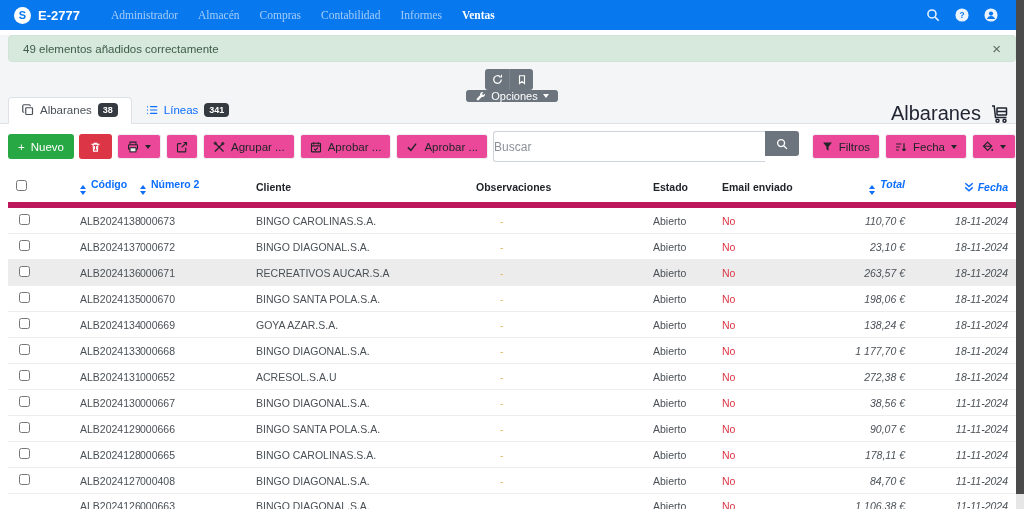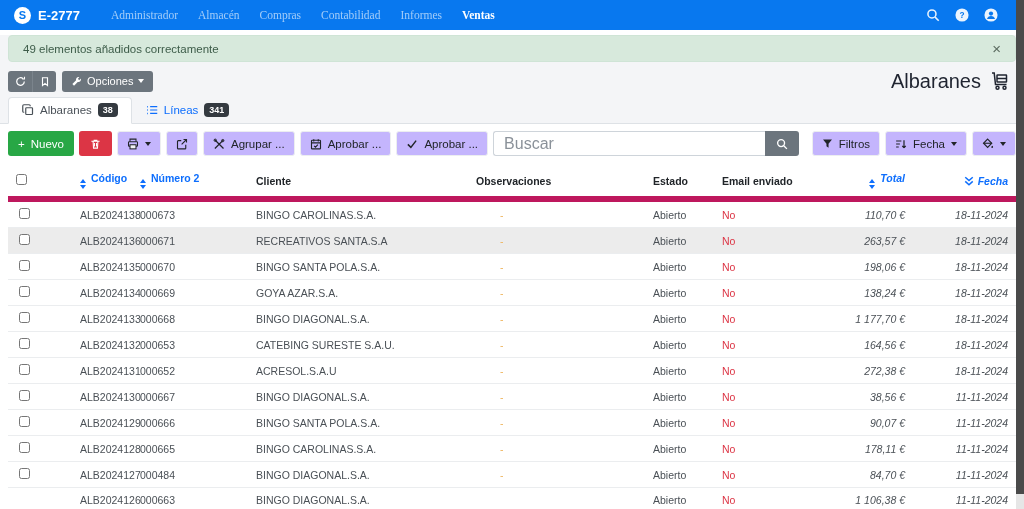--- a/index.html
+++ b/index.html
@@ -17,21 +17,21 @@
   .nav-right { margin-left:auto; display:flex; align-items:center; gap:15px; margin-right:12px; }
   .nav-ico { width:14px; height:14px; color:rgba(255,255,255,.9); display:inline-flex; }
   .nav-ico svg { width:100%; height:100%; }
 
   
   .top-region { background:#f4f5f7; padding-bottom:0; }
   .alert { margin:5px 8px 4px; background:#d7e9dc; border:1px solid #cfe4d6; border-radius:4px;
            height:27px; display:flex; align-items:center; padding:0 14px; font-size:11.5px; color:#3d5c49; }
   .alert-close { margin-left:auto; color:#5b6b60; font-size:15px; line-height:1; cursor:pointer; }
 
-  .toolbar-row { display:flex; align-items:center; padding:3px 14px 0 8px; height:27px; }
+  .toolbar-row { display:flex; align-items:center; padding:3px 14px 0 8px; height:27px;flex-direction:column; }
   .btn-grp { display:flex; }
   .btn-dk { background:#6c757d; color:#fff; border:none; height:21px; min-width:24px;
             display:inline-flex; align-items:center; justify-content:center; gap:5px;
             font-size:11px; padding:0 6px; cursor:pointer; font-family:inherit; }
   .btn-grp .btn-dk:first-child { border-radius:3px 0 0 3px; }
   .btn-grp .btn-dk:last-child { border-radius:0 3px 3px 0; border-left:1px solid #7b848c; }
   .btn-opts { border-radius:3px; margin-left:6px; padding:0 9px; }
   .ic { display:inline-flex; } .ic svg { display:block; }
 
   .page-title { margin-left:auto; display:flex; align-items:center; gap:9px; font-size:20px; color:#1f2430; }
@@ -46,26 +46,26 @@
   .badge { background:#343a40; color:#fff; font-size:9px; font-weight:bold; border-radius:4px; padding:2px 5px; }
 
   
   .main { background:#fff; padding:7px 8px 0; }
   .actions-row { display:flex; align-items:center; }
   .btn { height:25px; border:1px solid transparent; border-radius:3px; font-size:11.5px; font-family:inherit;
          display:inline-flex; align-items:center; gap:6px; padding:0 9px; cursor:pointer; white-space:nowrap; }
   .btn + .btn, .btn + .search-wrap, .search-wrap + .btn { margin-left:5px; }
   .btn-success { background:#28a745; color:#fff; }
   .btn-danger  { background:#dc3545; color:#fff; padding:0 10px; }
-  .btn-light   { background:#c4b5fd; color:#212529; border-color:#eceef0; }
+  .btn-light   { background:#ec4899; color:#212529; border-color:#eceef0; }
   .caret { width:0; height:0; border-left:3.5px solid transparent; border-right:3.5px solid transparent;
            border-top:4px solid currentColor; display:inline-block; }
   .search-wrap { flex:1; display:flex; margin-left:6px; }
-  .search-input { flex:1; height:25px; border:1px solid #ced4da; border-right:none; border-radius:3px 0 0 3px;
-                  font-size:16px; padding:0 10px; font-family:inherit; color:#333; outline:none; }
+  .search-input { flex:1; height:31px; border:1px solid #ced4da; border-right:none; border-radius:3px 0 0 3px;
+                  font-size:12px; padding:0 0; font-family:inherit; color:#333; outline:none; }
   .search-input::placeholder { color:#8a9199; }
   .search-btn { width:34px; height:25px; background:#6c757d; color:#fff; border:none; border-radius:0 3px 3px 0;
                 display:inline-flex; align-items:center; justify-content:center; cursor:pointer; }
   .gap-lg { margin-left:13px !important; }
 
   
   table { width:1008px; border-collapse:collapse; table-layout:fixed; margin-top:9px; }
   th { font-size:10.5px; font-weight:bold; color:#212529; text-align:left; padding:7px 8px;
        border-bottom:6px solid #be185d; white-space:nowrap; }
   th.sortable { color:#0d6efd; cursor:pointer; }
@@ -351,25 +351,36 @@
     <td class="c-check"><input type="checkbox" style=""></td>
     <td>ALB2024138</td>
     <td>000673</td>
     <td>BINGO CAROLINAS.S.A.</td>
     <td><span class="obs-dash">-</span></td>
     <td>Abierto</td>
     <td class="c-email">No</td>
     <td class="t-right">110,70 €</td>
     <td class="t-right">18-11-2024</td>
   </tr>
+        <tr>
+    <td class="c-check"><input type="checkbox" style=""></td>
+    <td>ALB2024137</td>
+    <td>000672</td>
+    <td>BINGO DIAGONAL.S.A.</td>
+    <td><span class="obs-dash">-</span></td>
+    <td>Abierto</td>
+    <td class="c-email">No</td>
+    <td class="t-right">23,10 €</td>
+    <td class="t-right">18-11-2024</td>
+  </tr>
         <tr class="hl">
     <td class="c-check"><input type="checkbox" style=""></td>
     <td>ALB2024136</td>
     <td>000671</td>
-    <td>RECREATIVOS SANTA.S.A</td>
+    <td>RECREATIVOS AUCAR.S.A</td>
     <td><span class="obs-dash">-</span></td>
     <td>Abierto</td>
     <td class="c-email">No</td>
     <td class="t-right">263,57 €</td>
     <td class="t-right">18-11-2024</td>
   </tr>
         <tr>
     <td class="c-check"><input type="checkbox" style=""></td>
     <td>ALB2024135</td>
     <td>000670</td>
@@ -397,31 +408,20 @@
     <td>000668</td>
     <td>BINGO DIAGONAL.S.A.</td>
     <td><span class="obs-dash">-</span></td>
     <td>Abierto</td>
     <td class="c-email">No</td>
     <td class="t-right">1 177,70 €</td>
     <td class="t-right">18-11-2024</td>
   </tr>
         <tr>
     <td class="c-check"><input type="checkbox" style=""></td>
-    <td>ALB2024132</td>
-    <td>000653</td>
-    <td>CATEBING SURESTE S.A.U.</td>
-    <td><span class="obs-dash">-</span></td>
-    <td>Abierto</td>
-    <td class="c-email">No</td>
-    <td class="t-right">164,56 €</td>
-    <td class="t-right">18-11-2024</td>
-  </tr>
-        <tr>
-    <td class="c-check"><input type="checkbox" style=""></td>
     <td>ALB2024131</td>
     <td>000652</td>
     <td>ACRESOL.S.A.U</td>
     <td><span class="obs-dash">-</span></td>
     <td>Abierto</td>
     <td class="c-email">No</td>
     <td class="t-right">272,38 €</td>
     <td class="t-right">18-11-2024</td>
   </tr>
         <tr>
@@ -453,21 +453,21 @@
     <td>BINGO CAROLINAS.S.A.</td>
     <td><span class="obs-dash">-</span></td>
     <td>Abierto</td>
     <td class="c-email">No</td>
     <td class="t-right">178,11 €</td>
     <td class="t-right">11-11-2024</td>
   </tr>
         <tr>
     <td class="c-check"><input type="checkbox" style=""></td>
     <td>ALB2024127</td>
-    <td>000484</td>
+    <td>000408</td>
     <td>BINGO DIAGONAL.S.A.</td>
     <td><span class="obs-dash">-</span></td>
     <td>Abierto</td>
     <td class="c-email">No</td>
     <td class="t-right">84,70 €</td>
     <td class="t-right">11-11-2024</td>
   </tr>
         <tr>
     <td class="c-check"></td>
     <td>ALB2024126</td>

